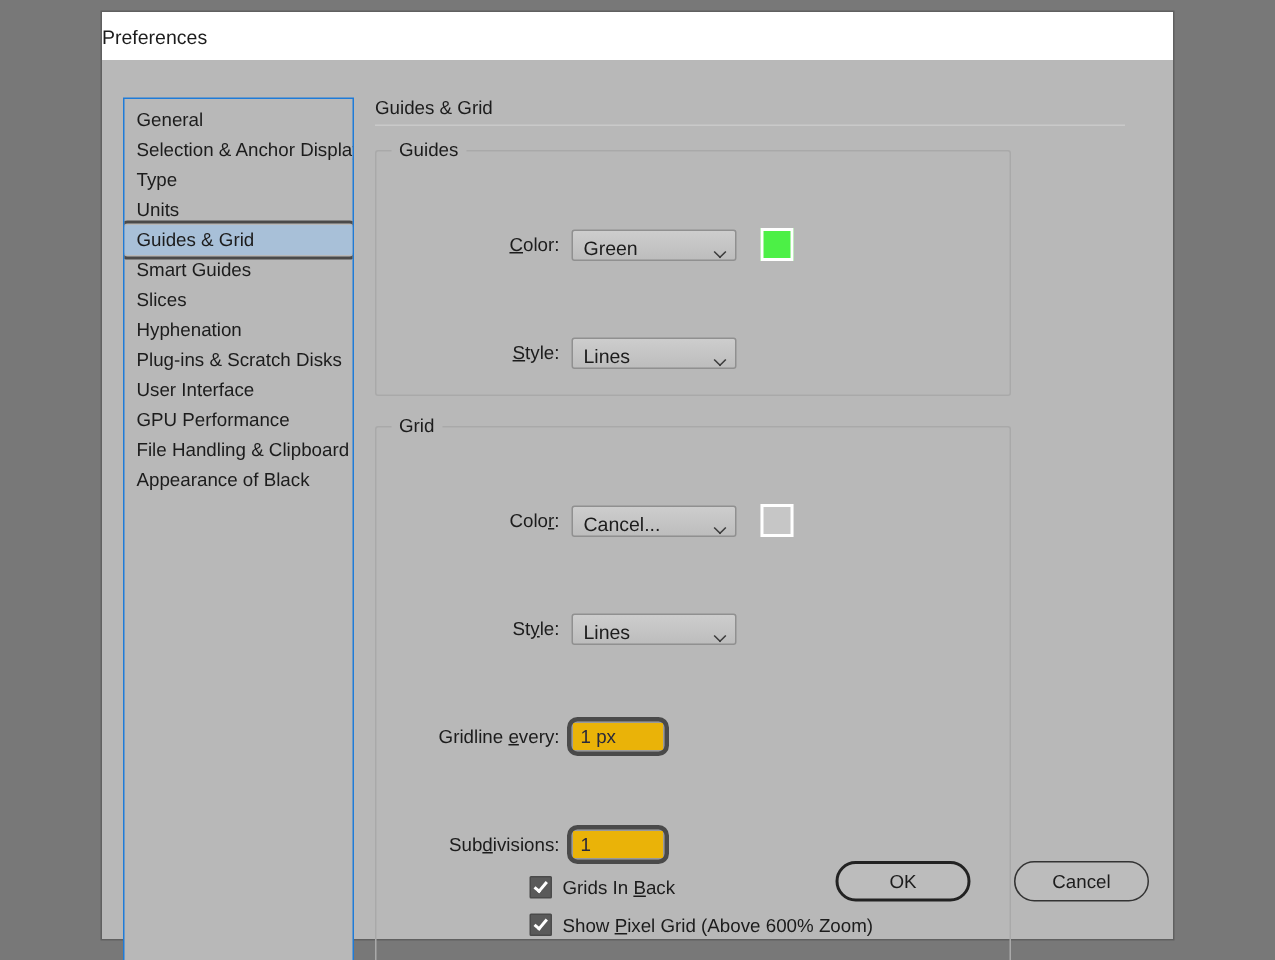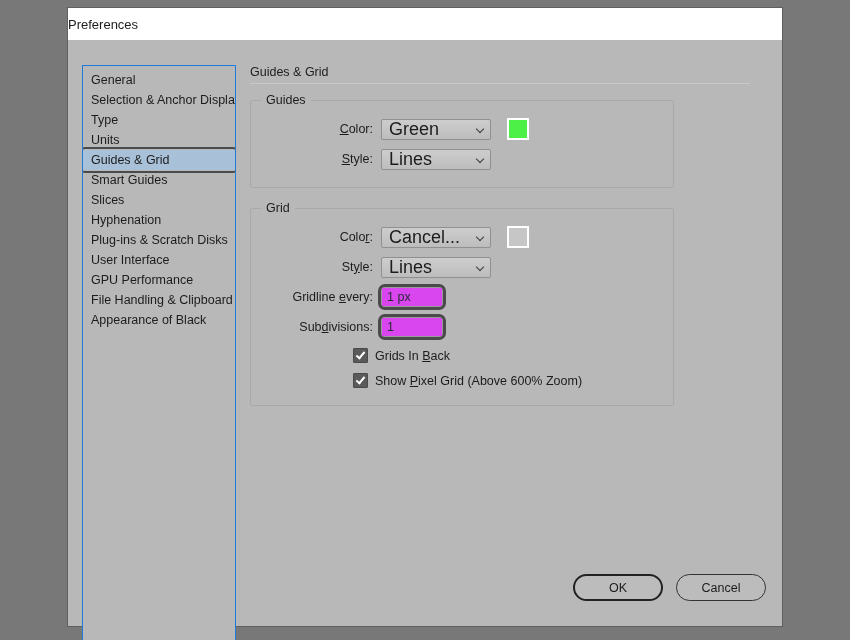--- a/index.html
+++ b/index.html
@@ -95,62 +95,63 @@
     margin-bottom: 16px;
     width: 500px;
   }
 
   
   .group {
     border: 1px solid #a9a9a9;
     border-radius: 2px;
     position: relative;
     margin-bottom: 20px;
-    padding: 14px 10px 12px 10px;
+    padding: 4px 10px 12px 10px;
     width: 424px;
     box-sizing: border-box;
   }
   .group-legend {
     position: absolute;
     top: -8px;
     left: 10px;
     background: #b8b8b8;
     padding: 0 5px;
     font-size: 12.5px;
     color: #1c1c1c;
   }
 
   .row {
     display: flex;
     align-items: center;
     height: 28px;
     margin-bottom: 2px;
+    margin-top: 44px;
   }
   .row-label {
     width: 120px;
     text-align: right;
     font-size: 12.5px;
     color: #1c1c1c;
     padding-right: 8px;
     box-sizing: border-box;
   }
   u { text-decoration: underline; }
 
   
   .select {
     width: 110px;
     height: 21px;
     background: linear-gradient(#cdcdcd, #bdbdbd);
     border: 1px solid #909090;
     border-radius: 2px;
     display: flex;
-    align-items: center;
+    align-items: flex-end;
     padding: 0 4px 0 7px;
     box-sizing: border-box;
-    font-size: 18px;
+    font-size: 13px;
     color: #1c1c1c;
     position: relative;
   }
   .select .sel-val { flex: 1; white-space: nowrap; }
   .chev {
     width: 9px; height: 9px;
     display: inline-block;
     position: relative;
   }
   .chev::before {
@@ -175,21 +176,21 @@
   
   .field-wrap {
     outline: 3px solid #4a4a4a;
     border-radius: 4px;
     display: inline-block;
     line-height: 0;
   }
   .field {
     width: 62px;
     height: 20px;
-    background: #d946ef;
+    background: #eab308;
     border: 1px solid #9a9a9a;
     border-radius: 1px;
     font-size: 12.5px;
     color: #2a2a3a;
     padding: 0 5px;
     box-sizing: border-box;
     font-family: "Liberation Sans", sans-serif;
     line-height: 18px;
   }
 
@@ -224,21 +225,21 @@
     color: #1c1c1c;
     white-space: nowrap;
   }
 
   
   #footer {
     position: absolute;
     right: 16px;
     bottom: 25px;
     display: flex;
-    gap: 13px;
+    gap: 29px;
   }
   .btn {
     width: 90px;
     height: 27px;
     border-radius: 14px;
     background: #bcbcbc;
     color: #1c1c1c;
     font-size: 12.5px;
     display: flex;
     align-items: center;

